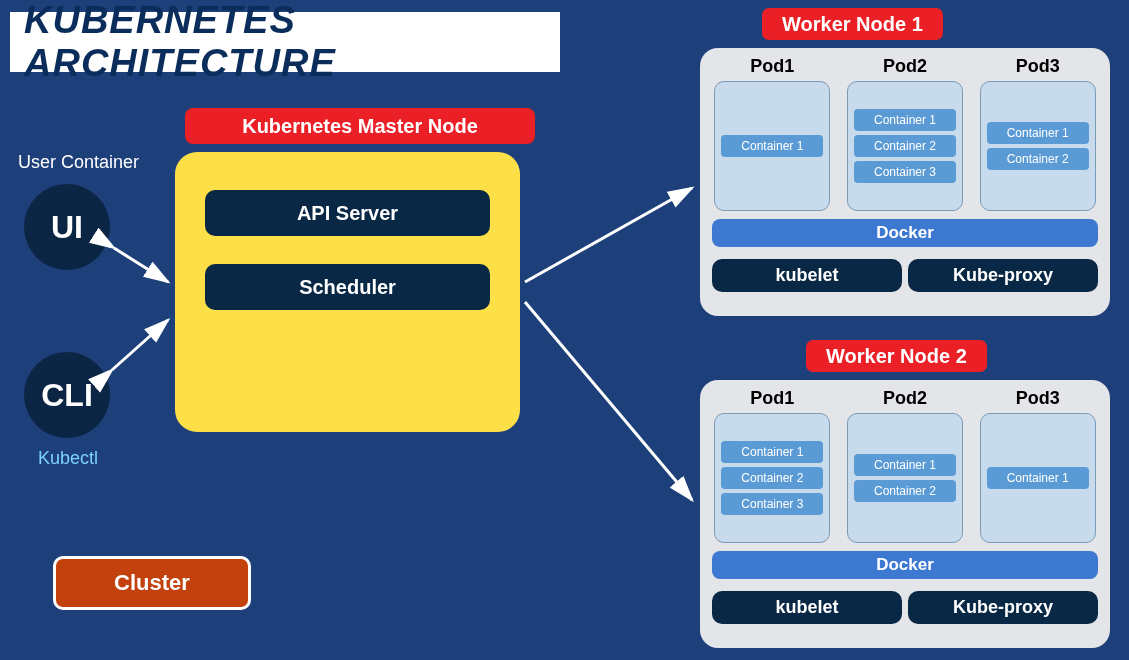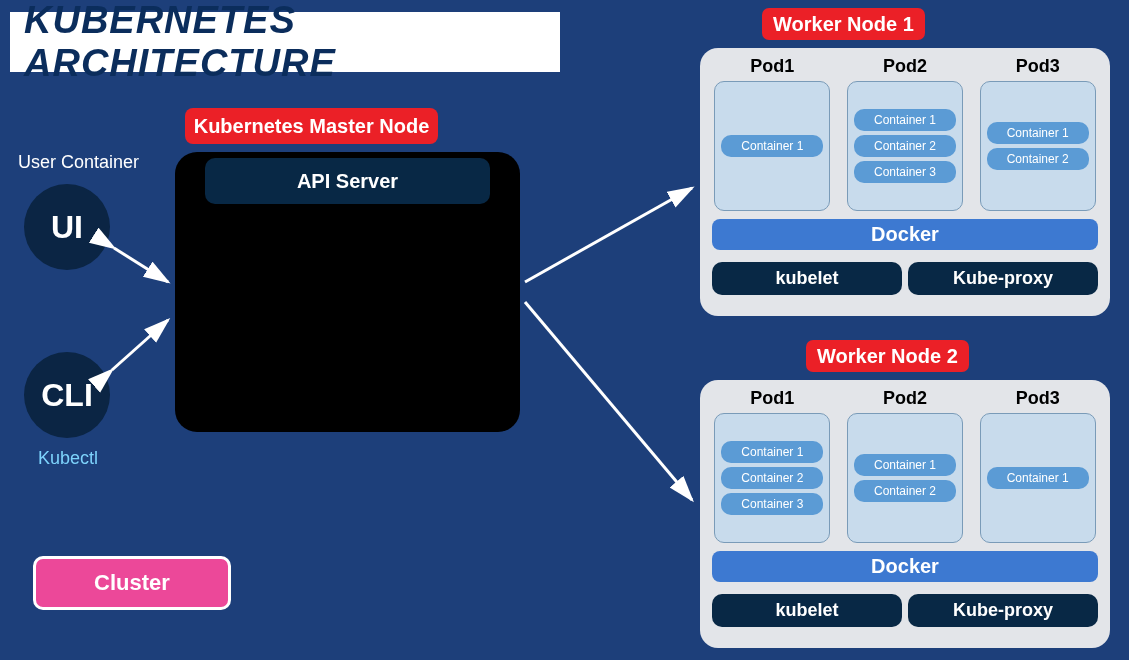--- a/index.html
+++ b/index.html
@@ -56,83 +56,83 @@
     position: absolute;
     left: 38px;
     top: 448px;
     color: #7dd3fc;
     font-size: 18px;
   }
   .master-title {
     position: absolute;
     left: 185px;
     top: 108px;
-    width: 253px;
+    width: 350px;
     height: 36px;
     background: #eb2027;
     color: #fff;
     border-radius: 8px;
     display: flex;
     align-items: center;
     justify-content: center;
     font-size: 20px;
     font-weight: bold;
   }
   .master-box {
     position: absolute;
     left: 175px;
     top: 152px;
     width: 345px;
     height: 280px;
-    background: #000000;
+    background: #fde047;
     border-radius: 22px;
-    padding: 6px 30px;
+    padding: 38px 30px;
     display: flex;
     flex-direction: column;
     gap: 28px;
   }
   .master-item {
     background: #082845;
     color: #fff;
     border-radius: 10px;
     height: 46px;
     display: flex;
     align-items: center;
     justify-content: center;
     font-size: 20px;
     font-weight: bold;
   }
   .cluster-badge {
     position: absolute;
-    left: 33px;
+    left: 53px;
     top: 556px;
     width: 198px;
     height: 54px;
-    background: #ec4899;
+    background: #c2410c;
     border: 3px solid #fff;
     border-radius: 10px;
     color: #fff;
     display: flex;
     align-items: center;
     justify-content: center;
     font-size: 22px;
     font-weight: bold;
   }
   .worker-title {
     position: absolute;
     height: 32px;
     background: #eb2027;
     color: #fff;
     border-radius: 7px;
     display: flex;
     align-items: center;
     justify-content: center;
     font-size: 20px;
     font-weight: bold;
-    padding: 0 11px;
+    padding: 0 20px;
   }
   .worker-title-1 { left: 762px; top: 8px; }
   .worker-title-2 { left: 762px; top: 340px; margin-left: 44px; }
   .worker-node {
     position: absolute;
     background: #e3e5e9;
     border-radius: 18px;
     padding: 8px 12px 0 12px;
   }
   .worker-1 { left: 700px; top: 48px; width: 410px; height: 268px; }
@@ -165,27 +165,27 @@
     justify-content: center;
     gap: 4px;
     padding: 4px 6px;
   }
   .container-bar {
     background: #5b9bd5;
     color: #fff;
     font-size: 12px;
     text-align: center;
     padding: 4px 2px;
-    border-radius: 10px;
+    border-radius: 4px;
   }
   .docker-bar {
     background: #3d79d1;
     color: #fff;
     font-weight: bold;
-    font-size: 20px;
+    font-size: 17px;
     text-align: center;
     border-radius: 8px;
     padding: 4px 0;
     margin-top: 8px;
   }
   .klrow {
     display: flex;
     justify-content: space-between;
     margin-top: 12px;
     gap: 6px;
@@ -221,20 +221,21 @@
   <span>UI</span>
 </div>
 <div class="cli-circle">
   <span>CLI</span>
 </div>
 <div class="cli-label">Kubectl</div>
 
 <div class="master-title">Kubernetes Master Node</div>
 <div class="master-box">
   <div class="master-item">API Server</div>
+  <div class="master-item">Scheduler</div>
 </div>
 
 <div class="cluster-badge">Cluster</div>
 
 <div class="worker-title worker-title-1">Worker Node 1</div>
 <div class="worker-node worker-1">
   <div class="pods-row">
     <div class="pod-col">
       <div class="pod-label">Pod1</div>
       <div class="pod-box">

